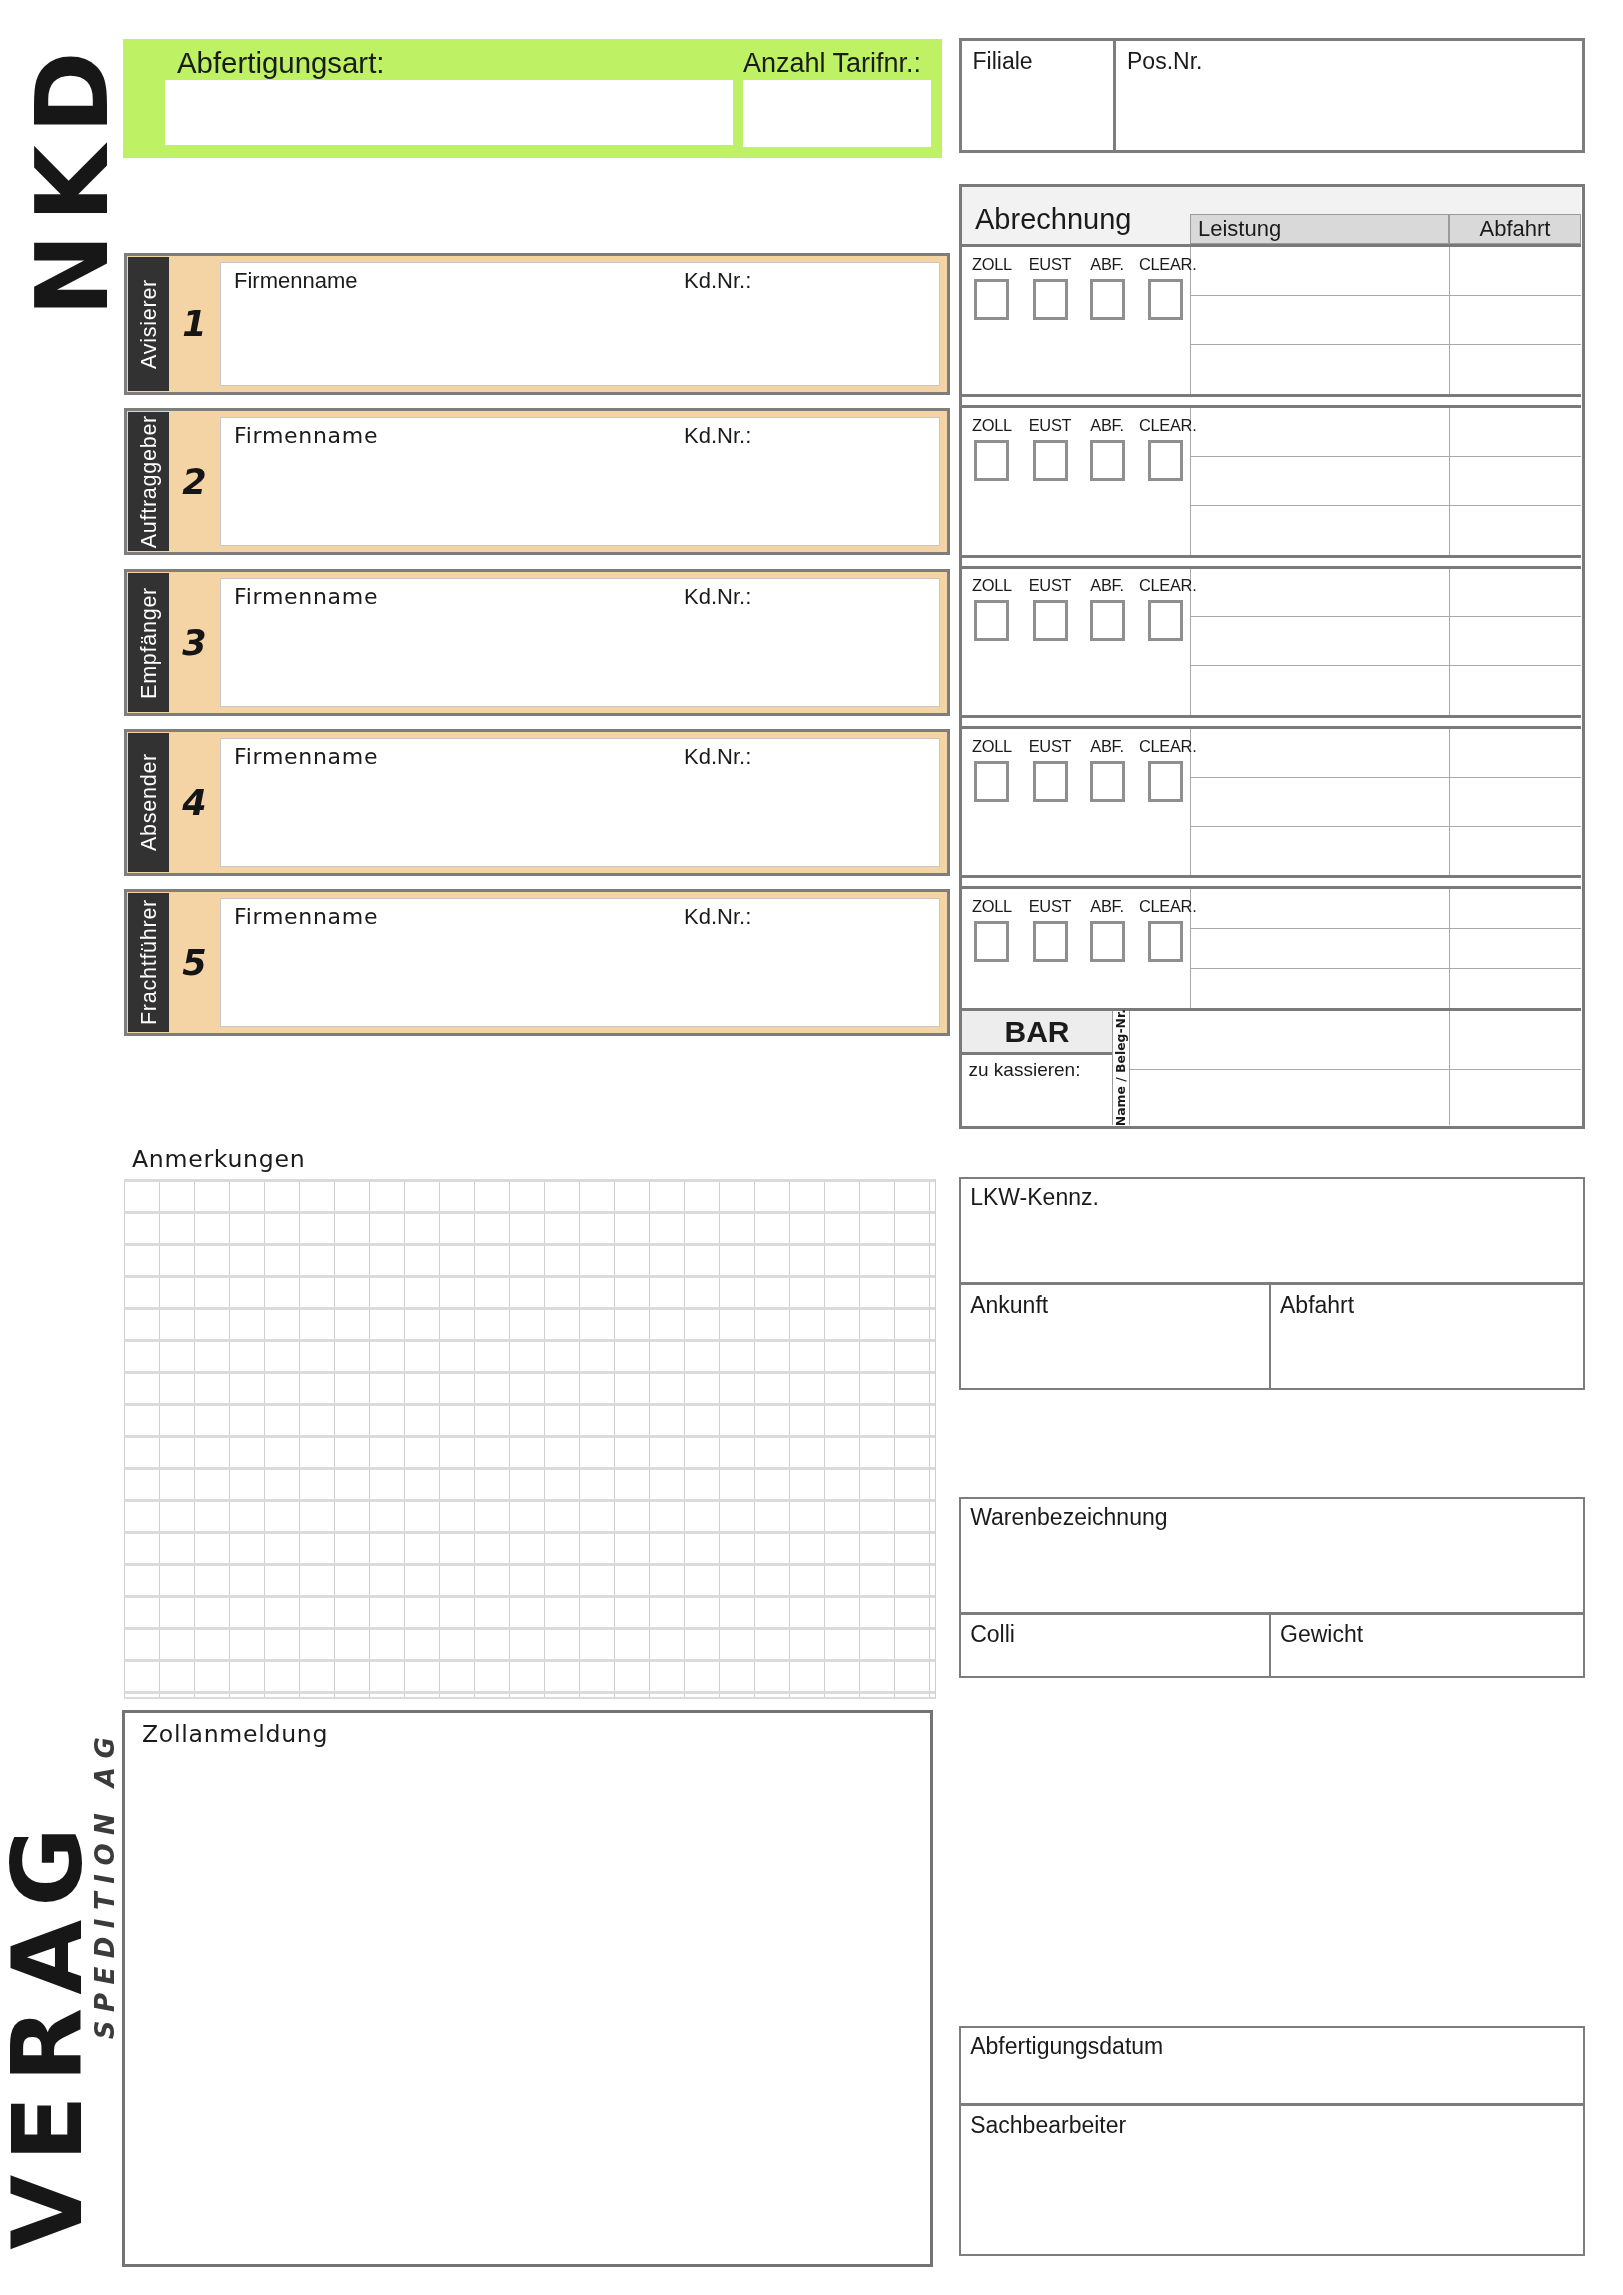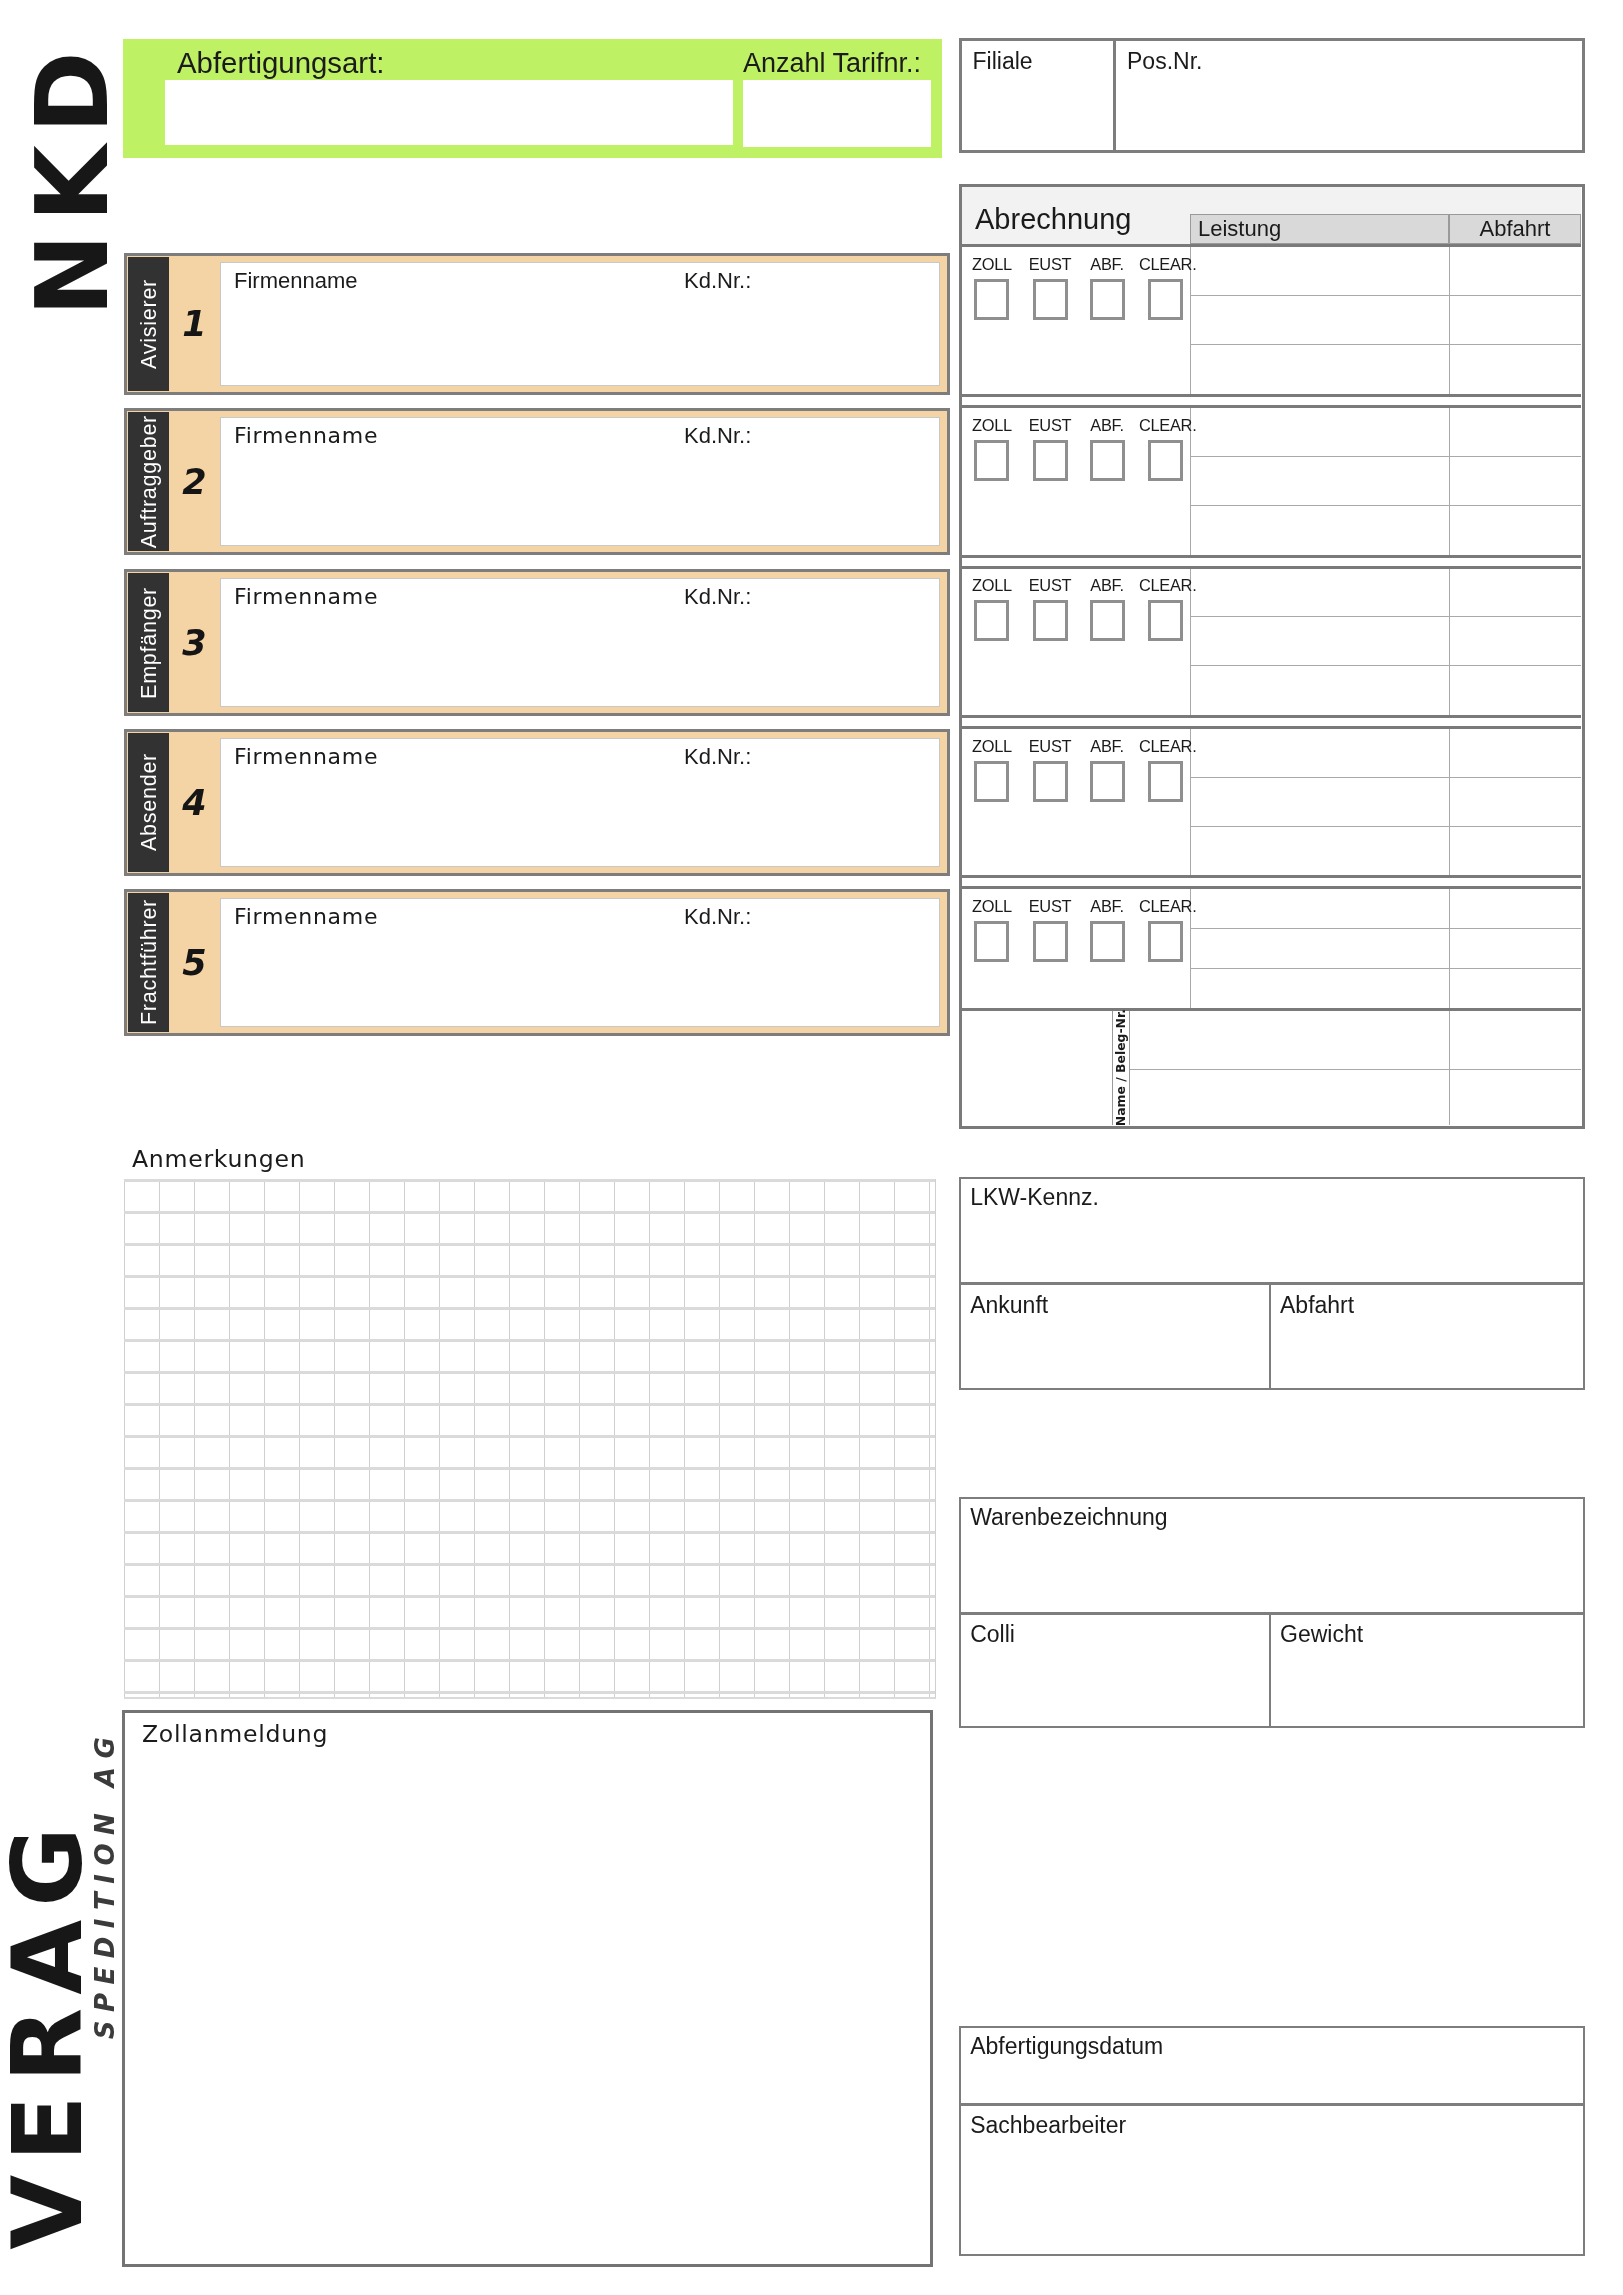--- a/index.html
+++ b/index.html
@@ -122,21 +122,21 @@
   }
   #zoll-box{left:122px;top:1710px;width:811px;height:557px;border:3.9px solid #737373;background:#fff;box-sizing:border-box;}
   #zoll-label{left:17px;top:6.5px;font-size:23.6px;}
 
   
   .rbox{position:absolute;left:959px;width:626px;border:2.6px solid #7d7d7d;background:#fff;box-sizing:border-box;}
   .rbox-label{position:absolute;font-size:23px;}
   .hdiv{position:absolute;left:0;right:0;height:2.6px;background:#7d7d7d;}
   .vdiv{position:absolute;width:2px;background:#7d7d7d;}
   #lkw-box{top:1177px;height:213px;padding-left:16px;}
-  #waren-box{top:1497px;height:231px;}
+  #waren-box{top:1497px;height:181px;}
   #datum-box{top:2026px;height:230px;}
 </style>
 </head>
 <body>
 
 <div class="rot90 logo-font" id="nkd-logo">NKD</div>
 <div class="rot90 logo-font" id="verag-logo">VERAG</div>
 <div class="rot90 logo-font" id="sped-logo">SPEDITION AG</div>
 
 <div class="abs" id="top-band">
@@ -350,20 +350,26 @@
         <i class="hl" style="top:79px;"></i>
       </div>
     <div class="col-cells col-b">
         <i class="hl" style="top:39px;"></i>
         <i class="hl" style="top:79px;"></i>
       </div>
   </div>
   <div class="abs" id="abr-barline"></div>
 
   <div class="abs" id="bar-zone">
+    <div id="bar-left">
+      <div id="bar-grey">BAR</div>
+      <div id="bar-white">
+        <span class="abs" id="zukass-label">zu kassieren:</span>
+      </div>
+    </div>
     <div id="beleg-strip">
       <span class="vtext">Name / Beleg-Nr.</span>
     </div>
     <div id="bar-cells">
       <i id="bar-hline"></i>
     </div>
   </div>
 </div>
 
 <div class="abs wide" id="anmerk-label">Anmerkungen</div>

